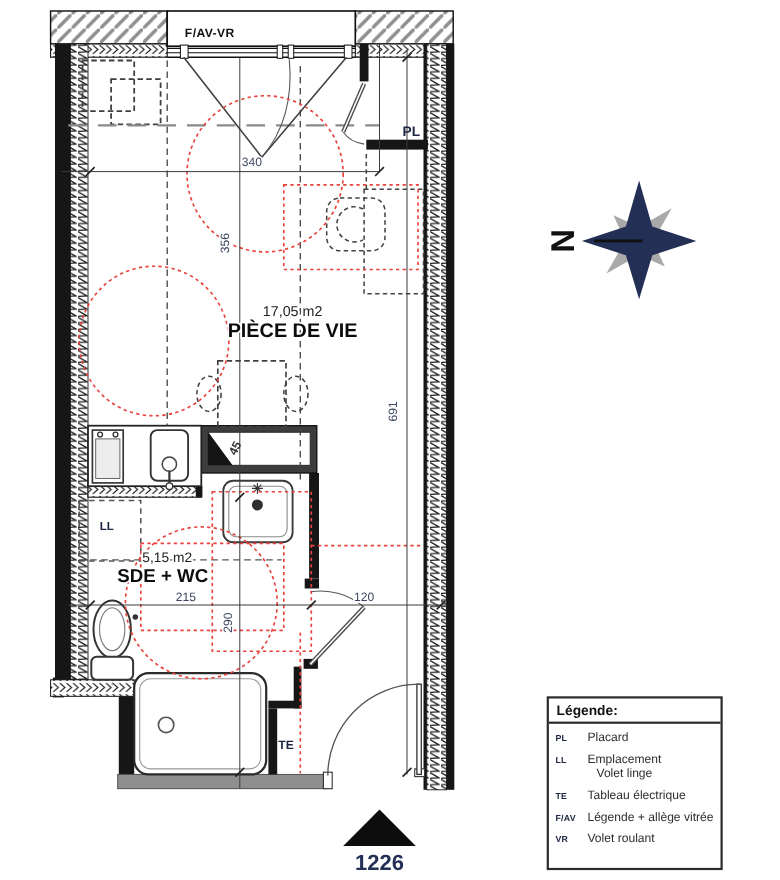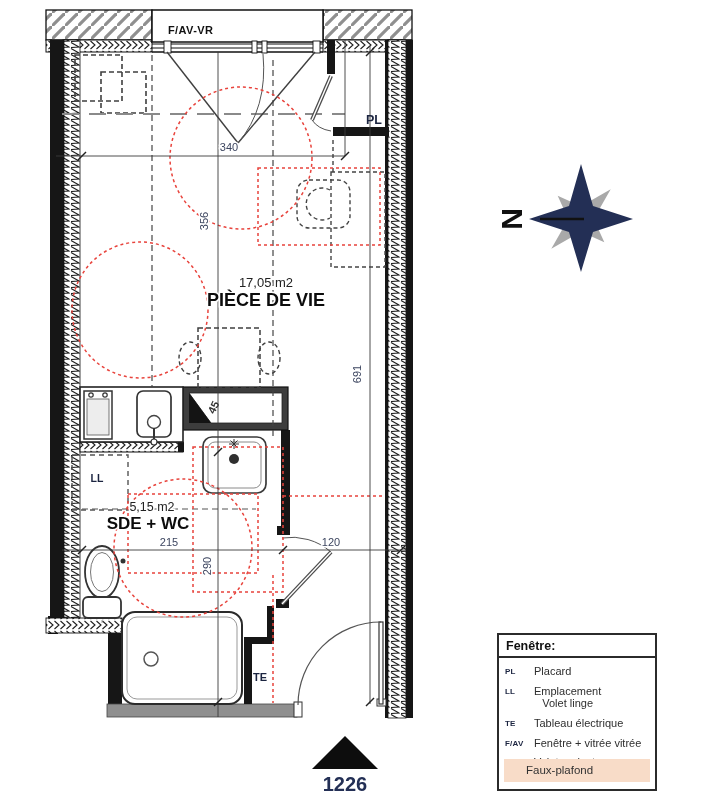--- a/index.html
+++ b/index.html
@@ -227,42 +227,41 @@
     <text x="514" y="219" text-anchor="middle" dominant-baseline="middle" transform="rotate(-90 514 219)" font-size="30" font-weight="bold" fill="#111">N</text>
   </g>
 
   <g>
     <polygon points="345,736 312,769 378,769" fill="#0d0d0d"></polygon>
     <text x="345" y="791" text-anchor="middle" font-size="20" font-weight="bold" fill="#232f55">1226</text>
   </g>
 </svg>
 
 <div class="legend">
-  <div class="legend-title">Fenêtre:</div>
+  <div class="legend-title">Légende:</div>
   <div class="legend-body">
     <div class="legend-row">
       <span class="legend-abbr">PL</span>
       <span class="legend-lbl">Placard</span>
     </div>
     <div class="legend-row">
       <span class="legend-abbr">LL</span>
       <span class="legend-lbl">
         <span>Emplacement</span><br>
         <span>Volet linge</span>
       </span>
     </div>
     <div class="legend-row">
       <span class="legend-abbr">TE</span>
       <span class="legend-lbl">Tableau électrique</span>
     </div>
     <div class="legend-row">
       <span class="legend-abbr">F/AV</span>
-      <span class="legend-lbl">Fenêtre + vitrée vitrée</span>
+      <span class="legend-lbl">Légende + allège vitrée</span>
     </div>
     <div class="legend-row">
       <span class="legend-abbr">VR</span>
       <span class="legend-lbl">Volet roulant</span>
     </div>
   </div>
-  <div class="legend-swatch">Faux-plafond</div>
 </div>
 
 </div>
 
 </body></html>

